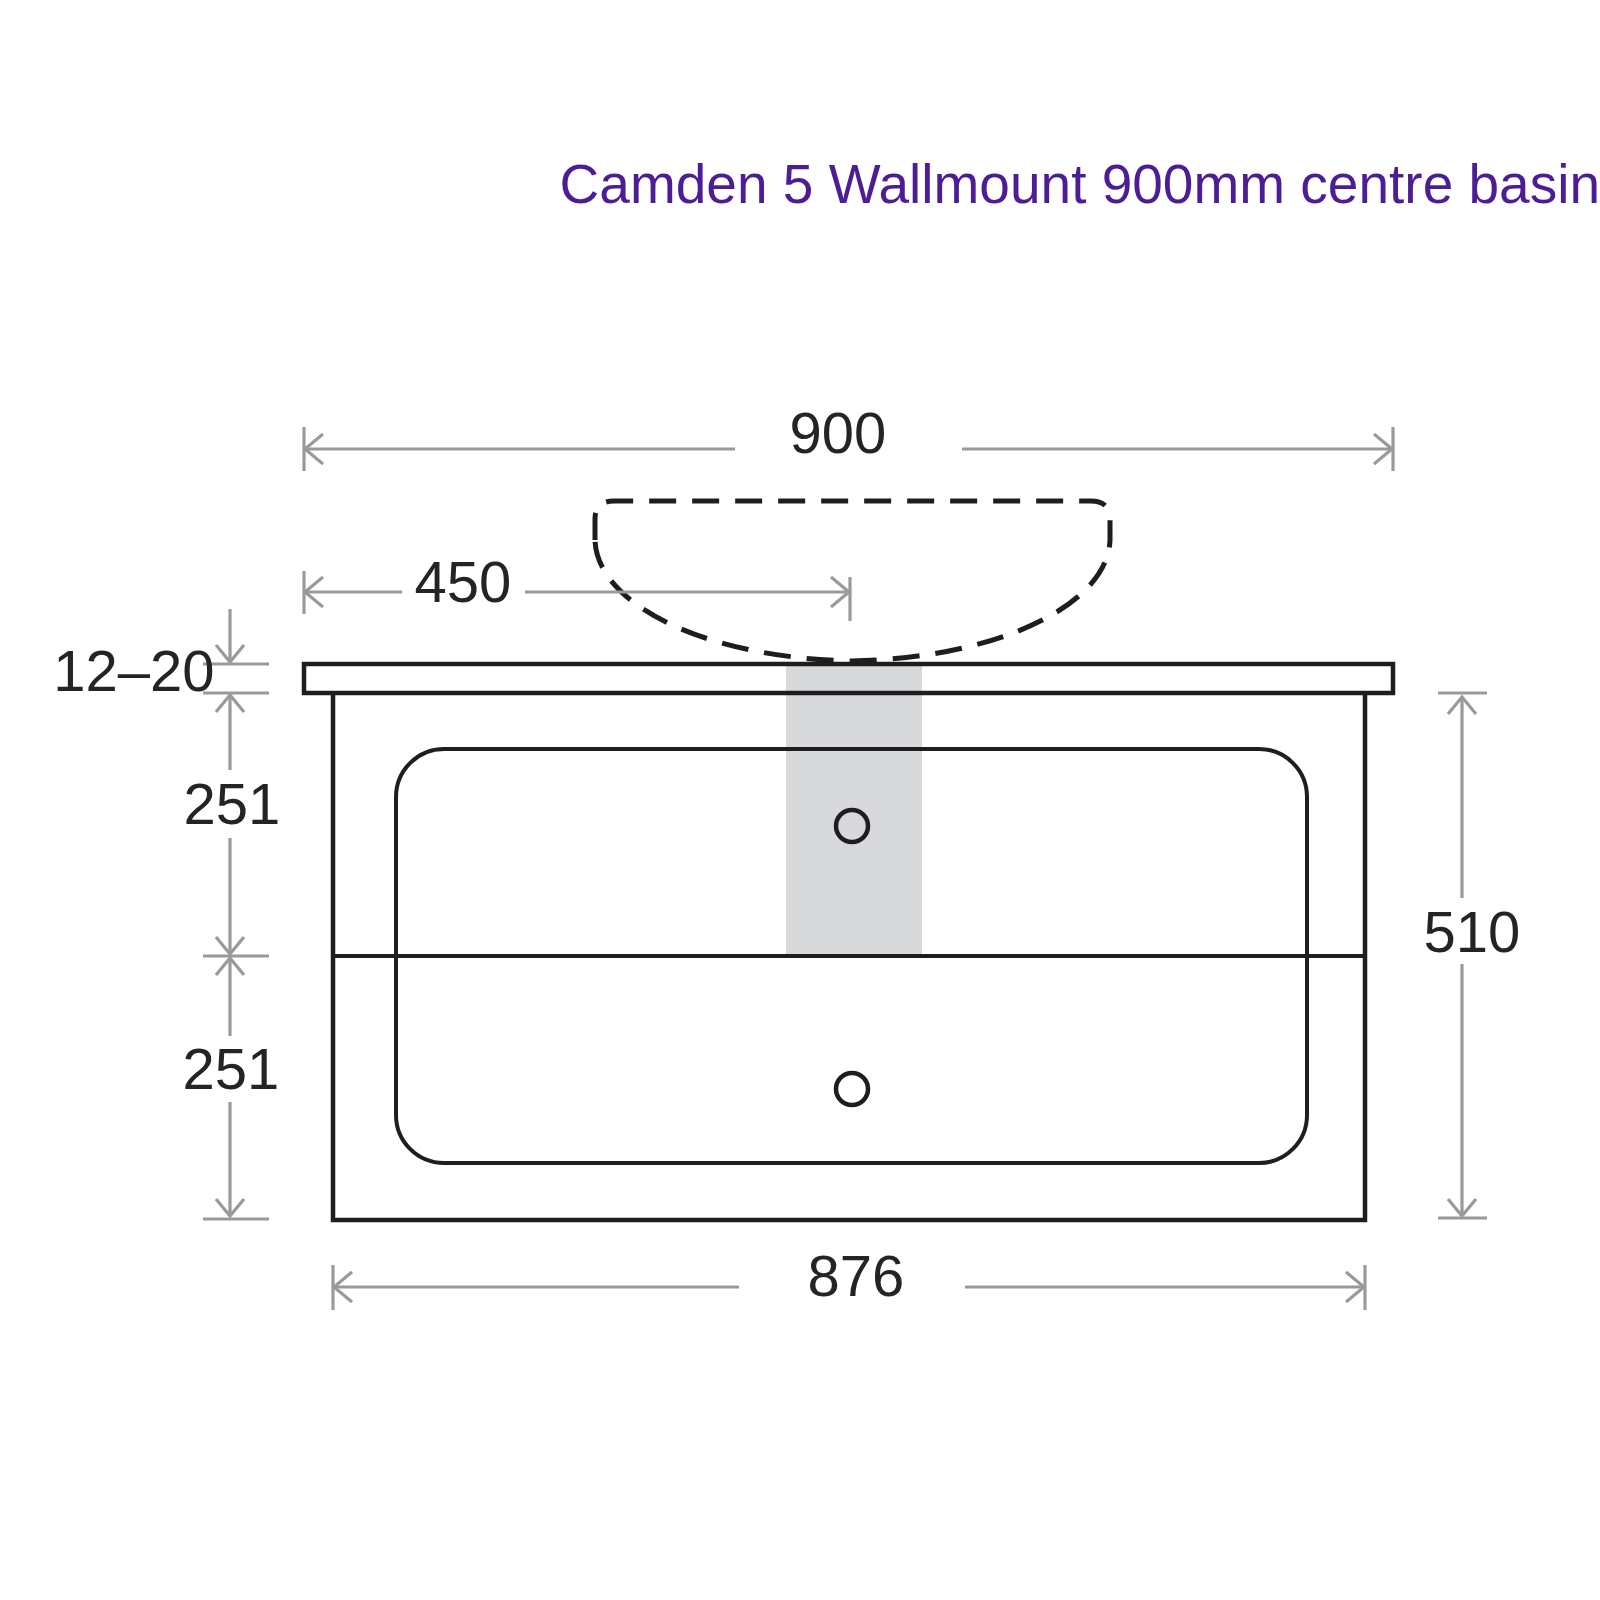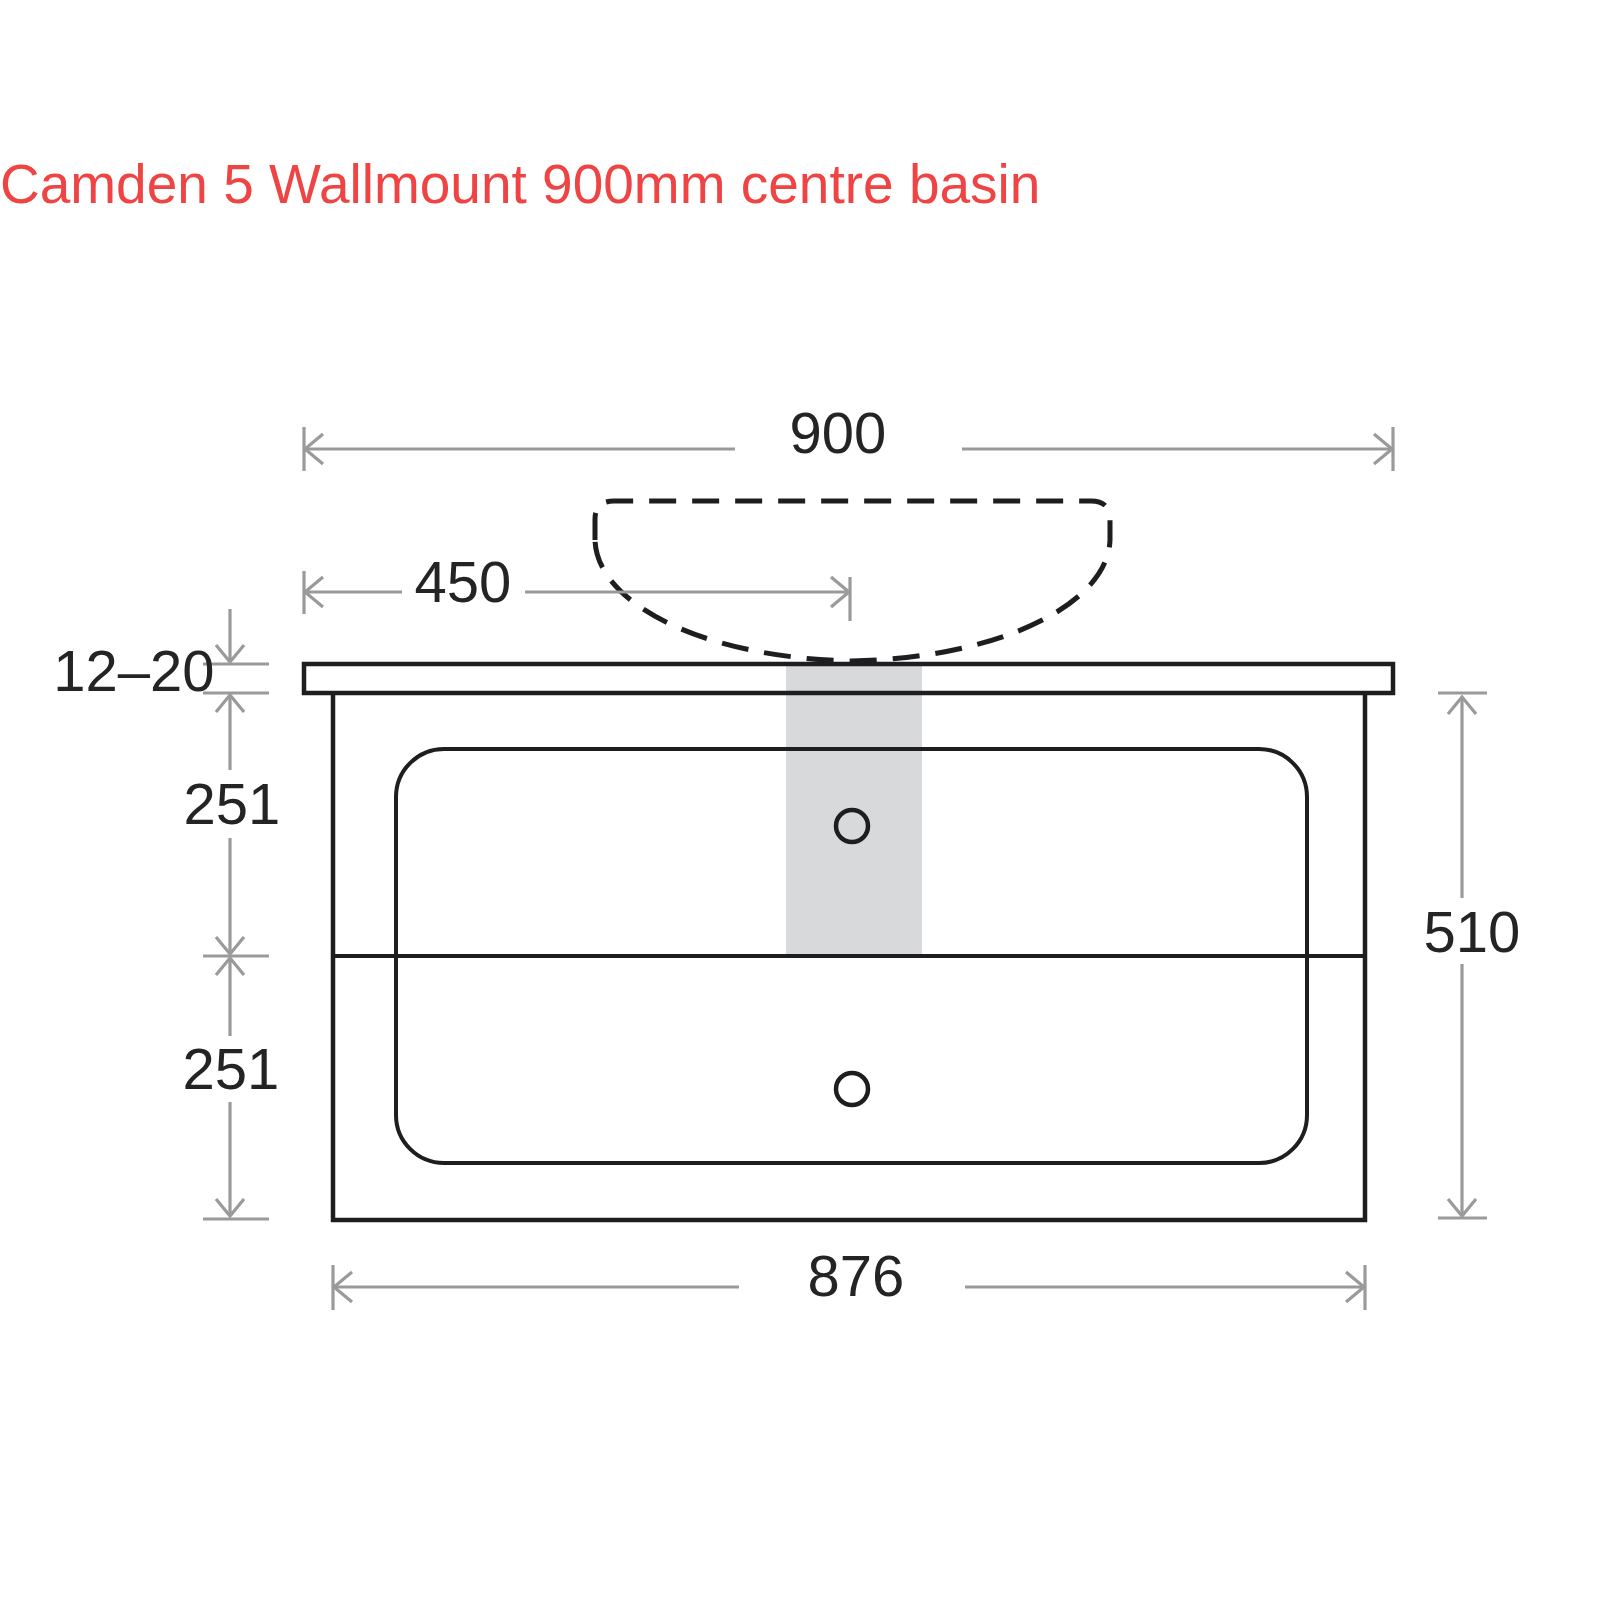--- a/index.html
+++ b/index.html
@@ -6,25 +6,25 @@
   .page{
     position:relative;
     width:1600px;height:1600px;
     background:#ffffff;
     overflow:hidden;
     font-family:"Liberation Sans", sans-serif;
   }
   .title{
     position:absolute;
     left:0;top:157px;width:1600px;
-    text-align:left;
+    text-align:right;
     font-size:55px;
     line-height:1;
     letter-spacing:0;
-    color:#ef4444;
+    color:#4c1d95;
   }
   svg.drawing{position:absolute;left:0;top:0;}
   
   .ink{stroke:#1e1e20;fill:none;}
   .w45{stroke-width:4.5px;}
   .w40{stroke-width:4px;}
   .basin{stroke:#1e1e20;fill:none;stroke-width:5px;stroke-dasharray:27 16;}
   .strip{fill:#d8d9da;stroke:none;}
   
   .dim{stroke:#9a9a9c;stroke-width:3.2px;fill:none;}

